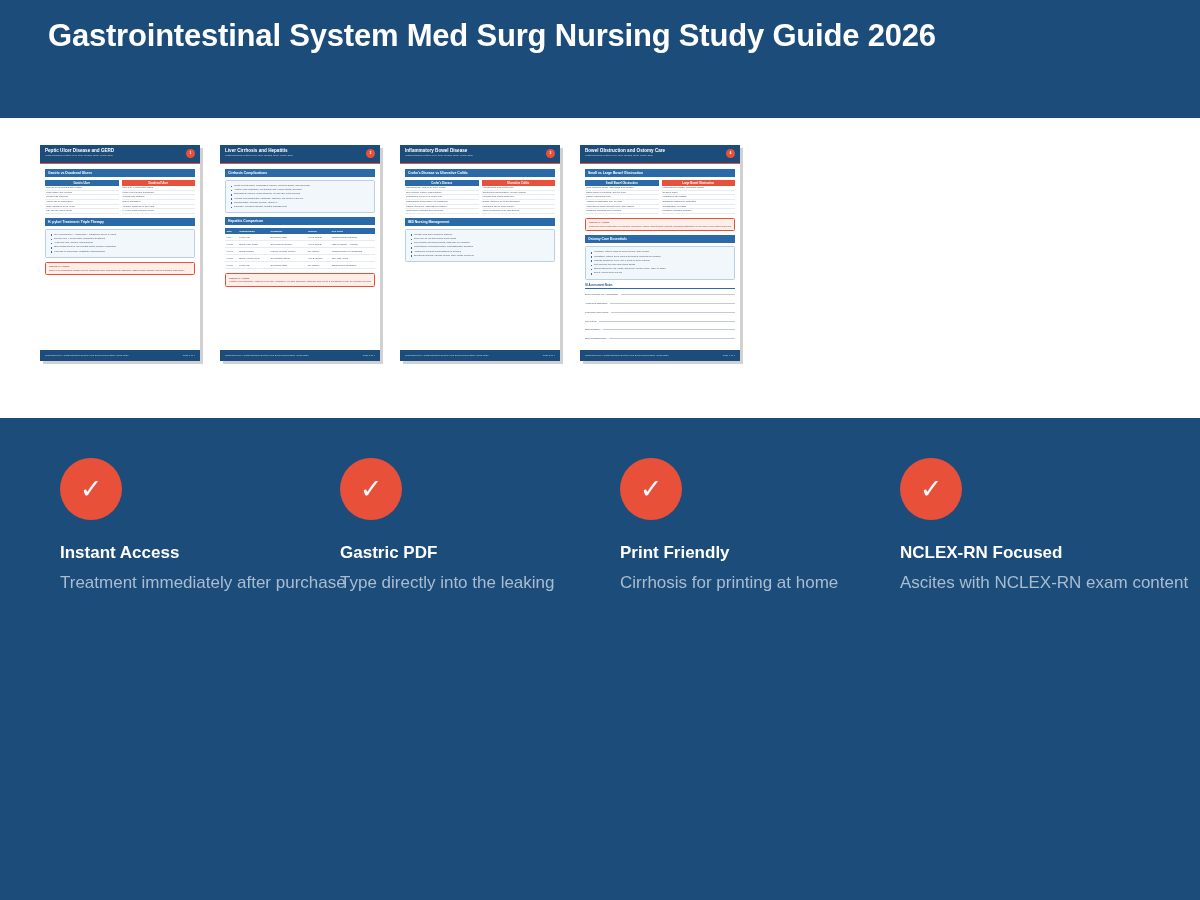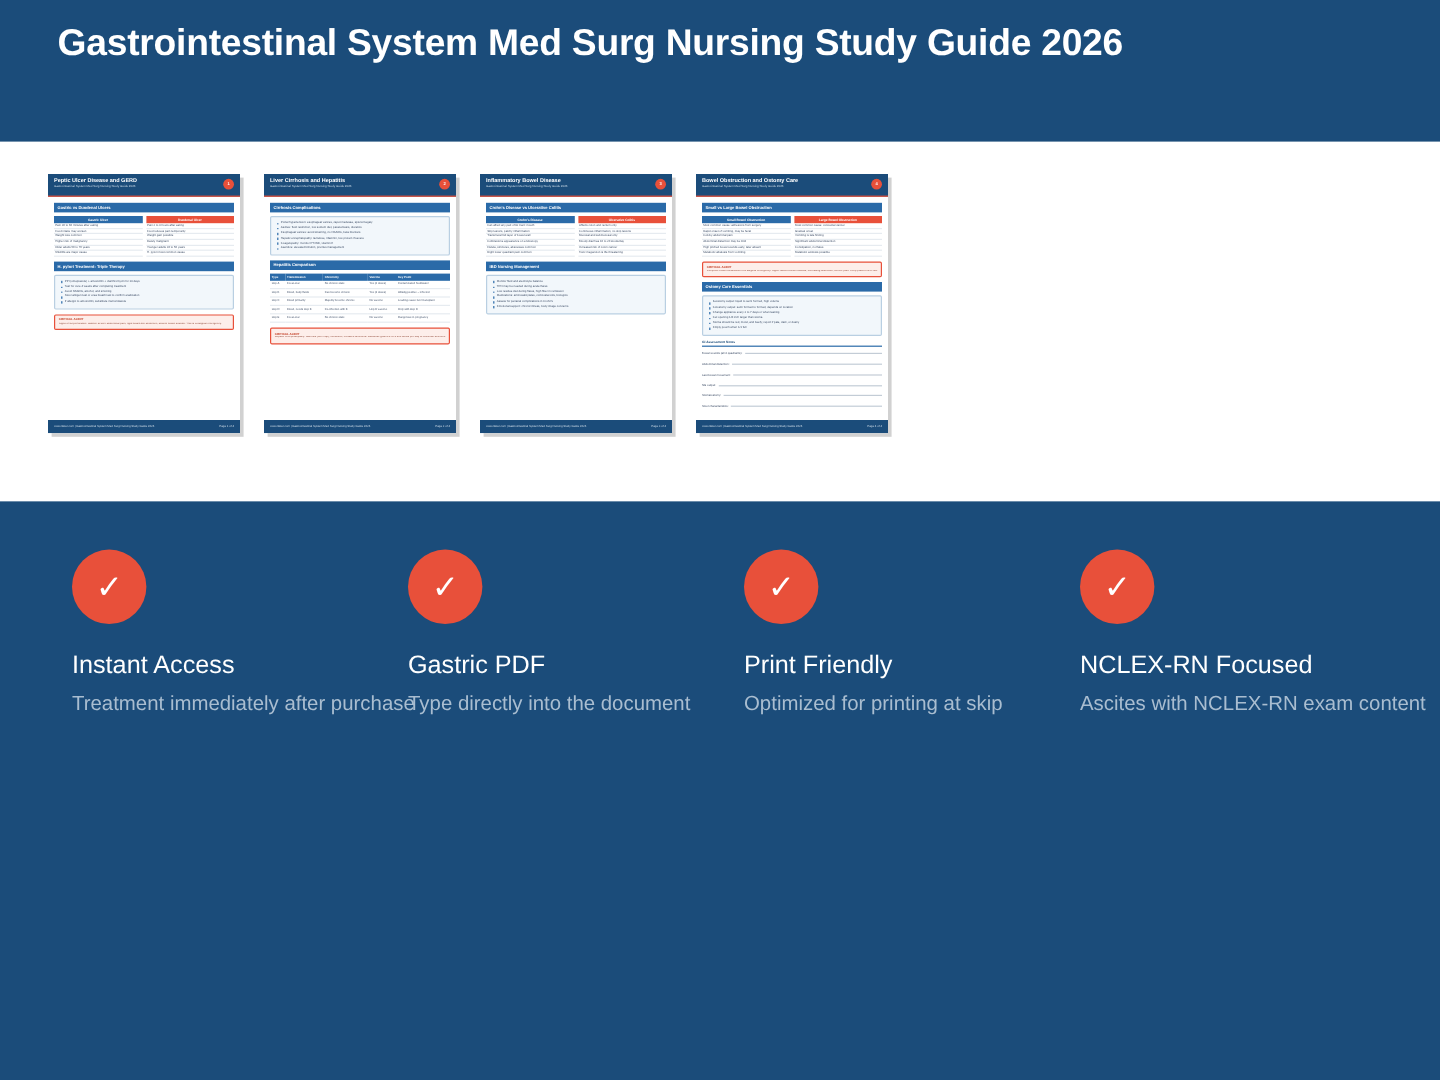--- a/index.html
+++ b/index.html
@@ -267,22 +267,22 @@
     height: 62px;
     border-radius: 50%;
     background: #e8503a;
     color: #ffffff;
     font-size: 27px;
     line-height: 62px;
     text-align: center;
   }
   .feature-title {
     margin-top: 23px;
-    font-size: 21px;
-    font-weight: normal;
+    font-size: 17px;
+    font-weight: bold;
     color: #ffffff;
     white-space: nowrap;
   }
   .feature-desc {
     margin-top: 10px;
     font-size: 17px;
     color: #a9bdd0;
     white-space: nowrap;
   }
 </style>
@@ -542,27 +542,27 @@
 
     <div class="feature">
       <div class="feature-icon">✓</div>
       <div class="feature-title">Instant Access</div>
       <div class="feature-desc">Treatment immediately after purchase</div>
     </div>
 
     <div class="feature">
       <div class="feature-icon">✓</div>
       <div class="feature-title">Gastric PDF</div>
-      <div class="feature-desc">Type directly into the document</div>
+      <div class="feature-desc">Type directly into the leaking</div>
     </div>
 
     <div class="feature">
       <div class="feature-icon">✓</div>
       <div class="feature-title">Print Friendly</div>
-      <div class="feature-desc">Optimized for printing at skip</div>
+      <div class="feature-desc">Cirrhosis for printing at home</div>
     </div>
 
     <div class="feature">
       <div class="feature-icon">✓</div>
       <div class="feature-title">NCLEX-RN Focused</div>
       <div class="feature-desc">Ascites with NCLEX-RN exam content</div>
     </div>
 
   </div>
 

